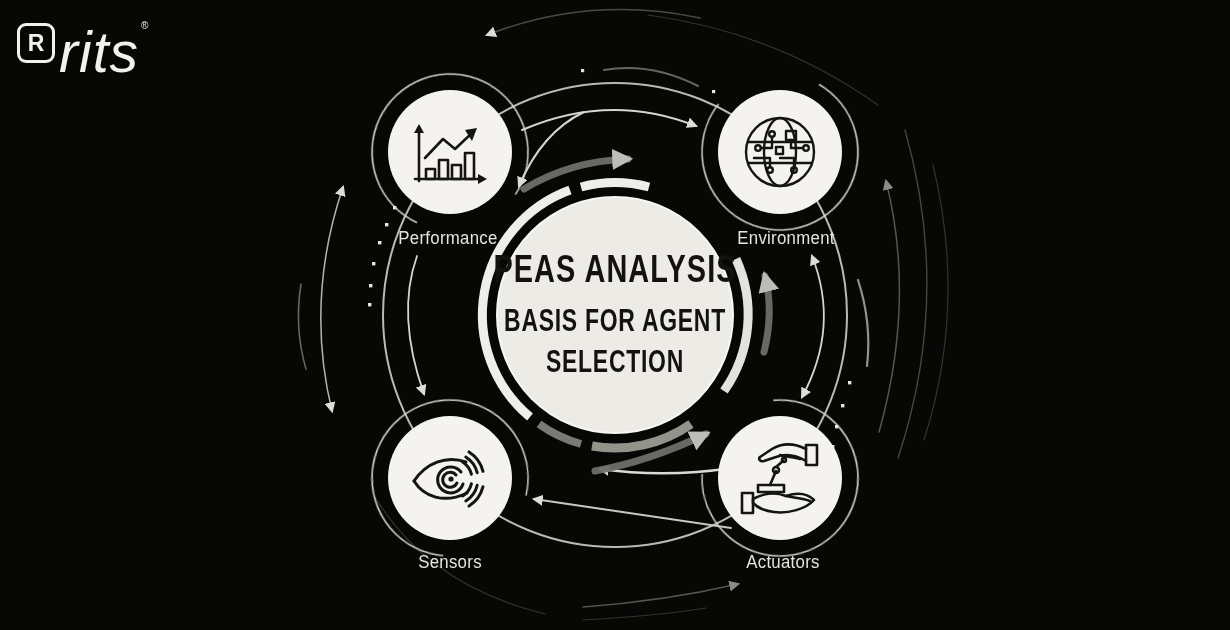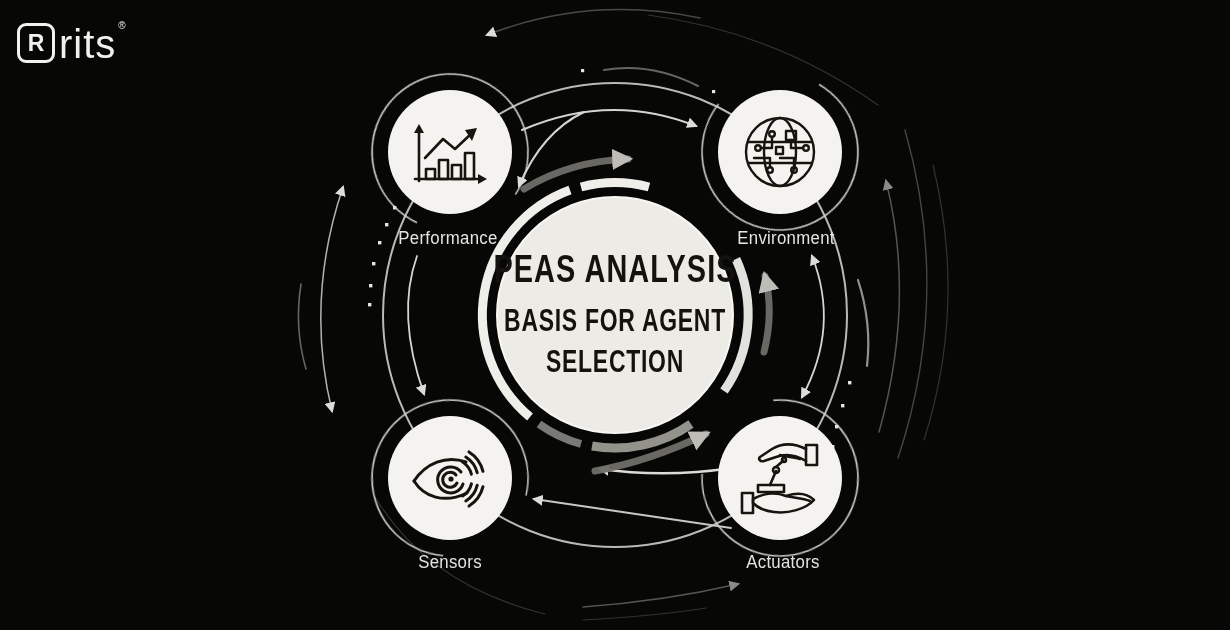--- a/index.html
+++ b/index.html
@@ -4,21 +4,21 @@
 <style>
   html,body{margin:0;padding:0;background:#000;}
   .stage{position:relative;width:1230px;height:630px;background:#070706;overflow:hidden;
          font-family:"Liberation Sans",sans-serif;}
   .stage svg.bg{position:absolute;left:0;top:0;}
   
   .logo{position:absolute;left:17px;top:16px;display:flex;align-items:flex-start;color:#f2f1eb;}
   .logo-box{width:32px;height:34px;border:3.5px solid #f2f1eb;border-radius:9px;margin-top:7px;
             display:flex;align-items:center;justify-content:center;
             font-size:23px;font-weight:700;line-height:1;}
-  .logo-name{font-size:40px;font-weight:400;letter-spacing:1px;line-height:1;margin-left:4px;margin-top:8px;}
+  .logo-name{font-size:57px;font-weight:400;letter-spacing:1px;line-height:1;margin-left:4px;margin-top:8px;font-style:italic;}
   .logo-reg{font-size:10px;margin-left:2px;margin-top:4px;}
   
   .center{position:absolute;left:615px;top:318px;transform:translate(-50%,-52%) scaleX(.74);
           text-align:center;color:#13120e;white-space:nowrap;}
   .center .title{font-size:39px;font-weight:700;letter-spacing:1.5px;margin-bottom:10px;}
   .center .sub{font-size:31px;font-weight:700;letter-spacing:1px;line-height:1.32;}
   
   .nlabel{position:absolute;transform:translateX(-50%) scaleX(.96);color:#e6e4de;
           font-size:17.5px;font-weight:500;letter-spacing:.3px;}
   .nl-performance{left:448px;top:228px;}

